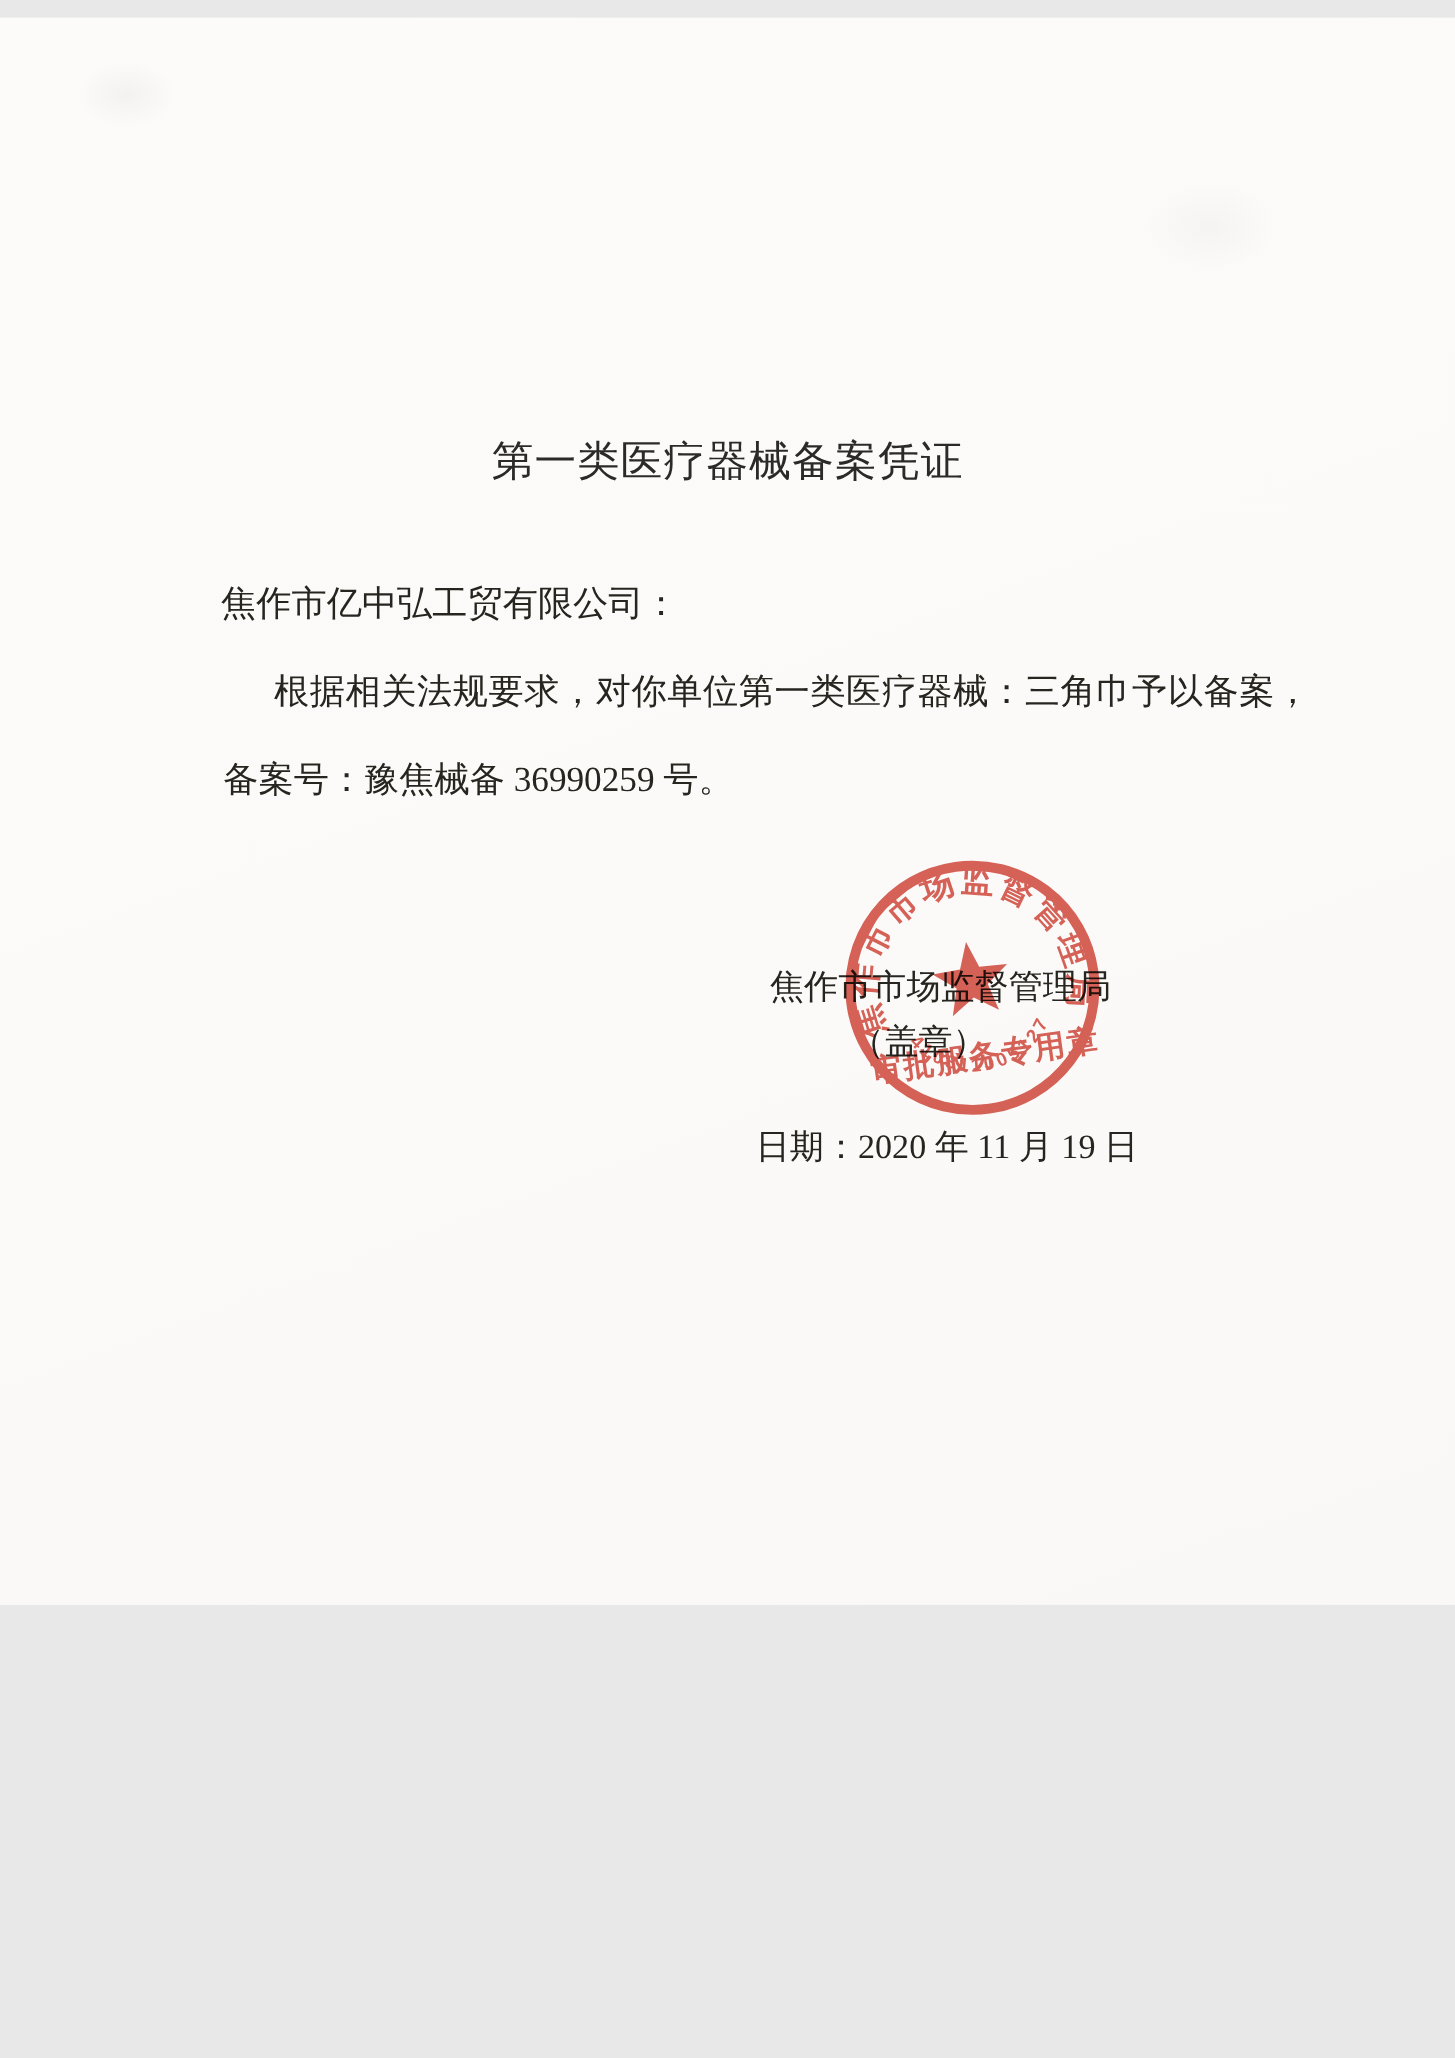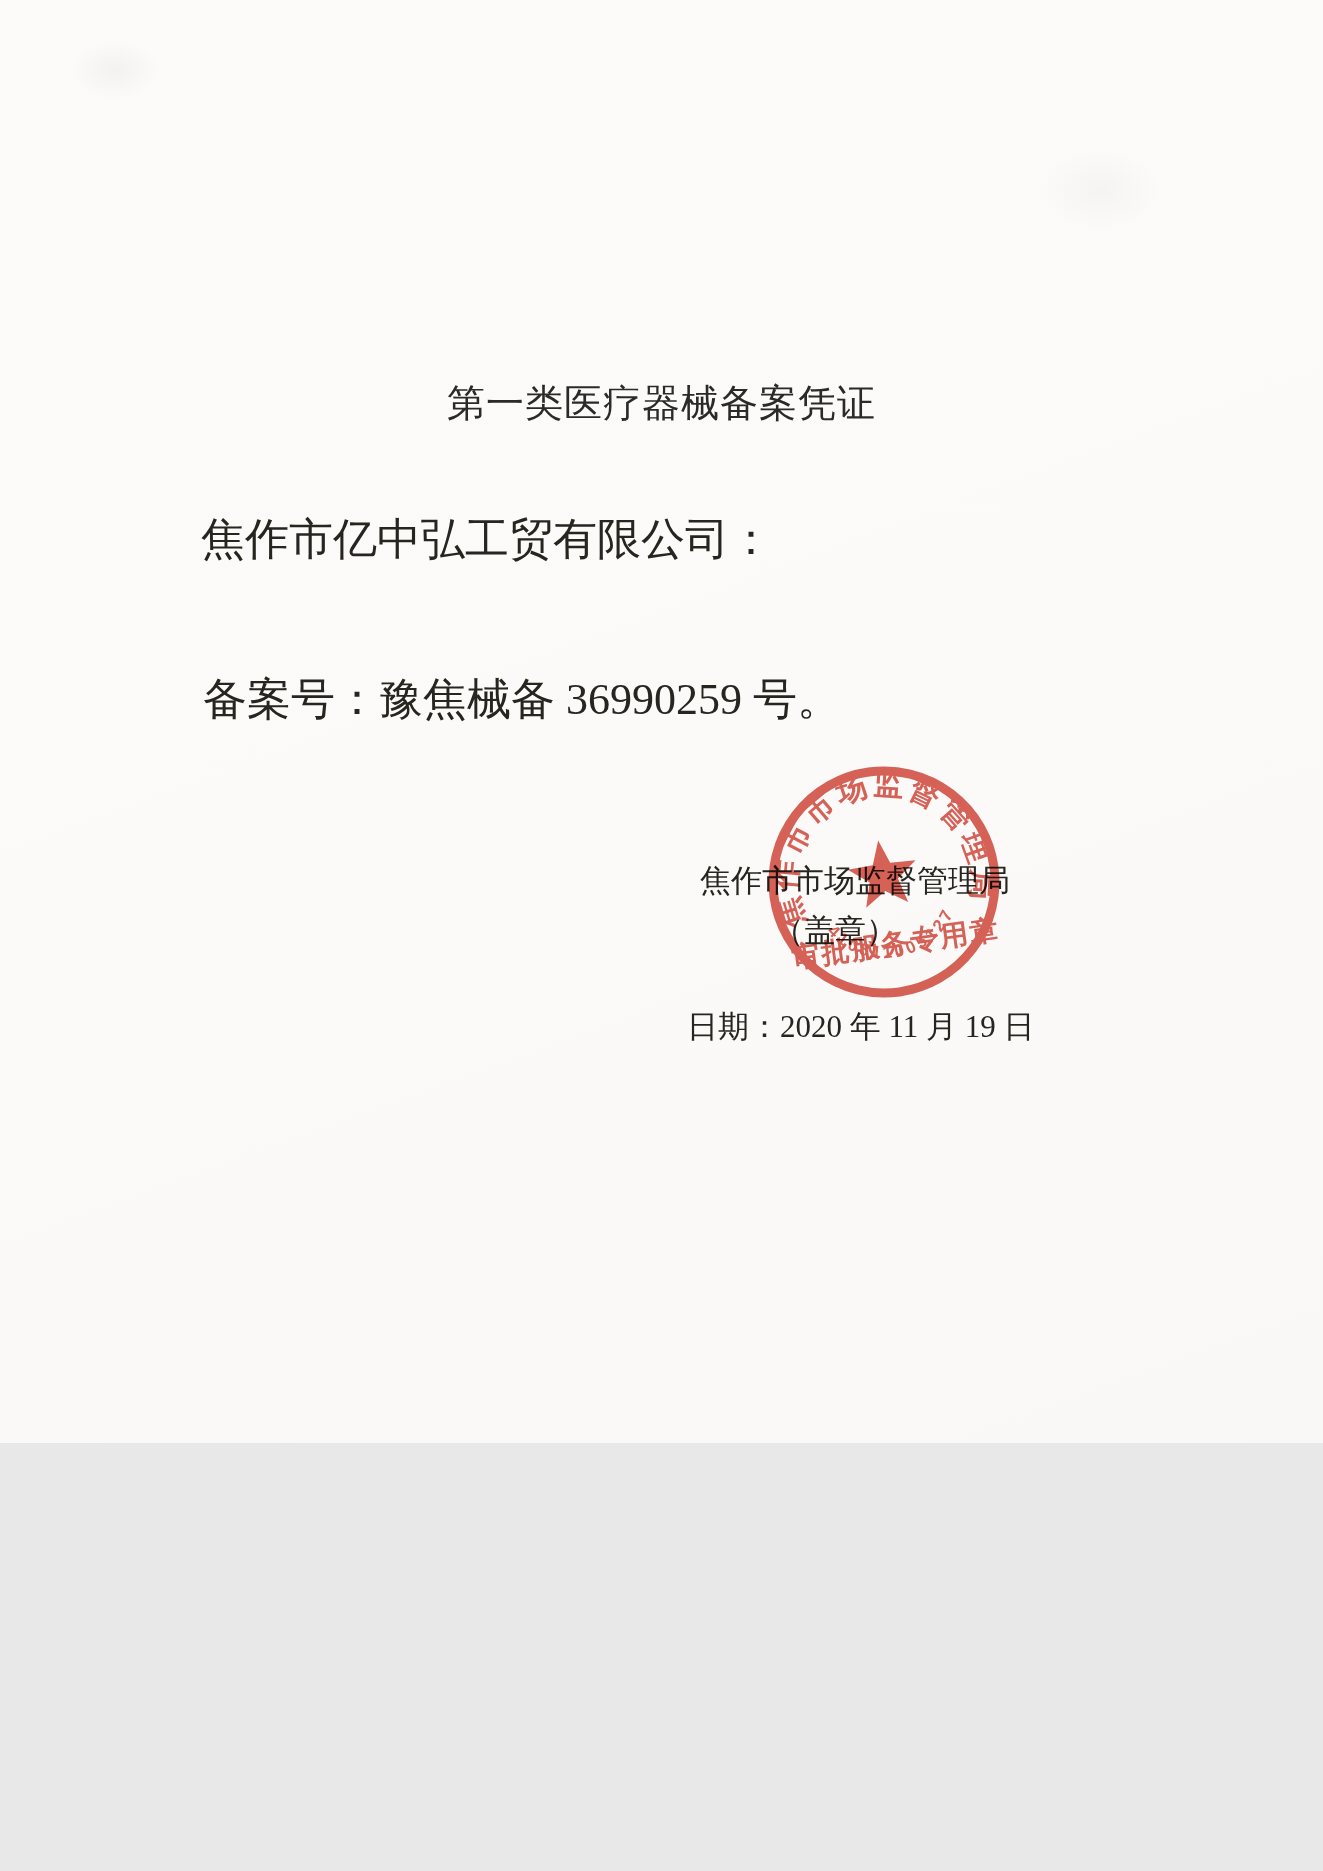--- a/index.html
+++ b/index.html
@@ -1,41 +1,41 @@
 <!DOCTYPE html>
 <html><head>
 <meta charset="utf-8">
 <style>
   html, body { margin: 0; padding: 0; background: #e8e8e8; }
   .page {
     position: relative;
     width: 1323px;
     height: 1443px;
-    margin: 0 auto;
+    margin: 16px auto;
     background: linear-gradient(160deg, #fcfbf9 0%, #fbfaf8 55%, #f9f8f6 100%);
     overflow: hidden;
     font-family: "Liberation Serif", "DejaVu Serif", serif;
     color: #222120;
   }
   .doc-title {
     position: absolute;
     top: 378px;
     left: 0;
     width: 100%;
     margin: 0;
     text-align: center;
     font-size: 38px;
     font-weight: normal;
     letter-spacing: 1px;
     color: #2b2a28;
   }
   .line {
     position: absolute;
     margin: 0;
-    font-size: 44px;
+    font-size: 32px;
     line-height: 1.25;
     white-space: nowrap;
     color: #26251f;
     text-align: center;
   }
   .addressee   { left: 201px; top: 512px; }
   .body-line-1 { left: 249px; top: 592px; letter-spacing: 0.5px; }
   .body-line-2 { left: 203px; top: 672px; }
   .sig-line {
     position: absolute;
@@ -81,20 +81,21 @@
 <div class="page">
 
   <div class="smudge smudge-1"></div>
   <div class="smudge smudge-2"></div>
   <div class="smudge smudge-3"></div>
 
   <h1 class="doc-title">第一类医疗器械备案凭证</h1>
 
   <p class="line addressee">焦作市亿中弘工贸有限公司：</p>
 
+  <p class="line body-line-1">根据相关法规要求，对你单位第一类医疗器械：三角巾予以备案，</p>
 
   <p class="line body-line-2">备案号：豫焦械备 36990259 号。</p>
 
   <p class="sig-line authority">焦作市市场监督管理局</p>
 
   <p class="sig-line seal-note">（盖章）</p>
 
   <p class="sig-line date-line">日期：2020 年 11 月 19 日</p>
 
   <div class="seal">

